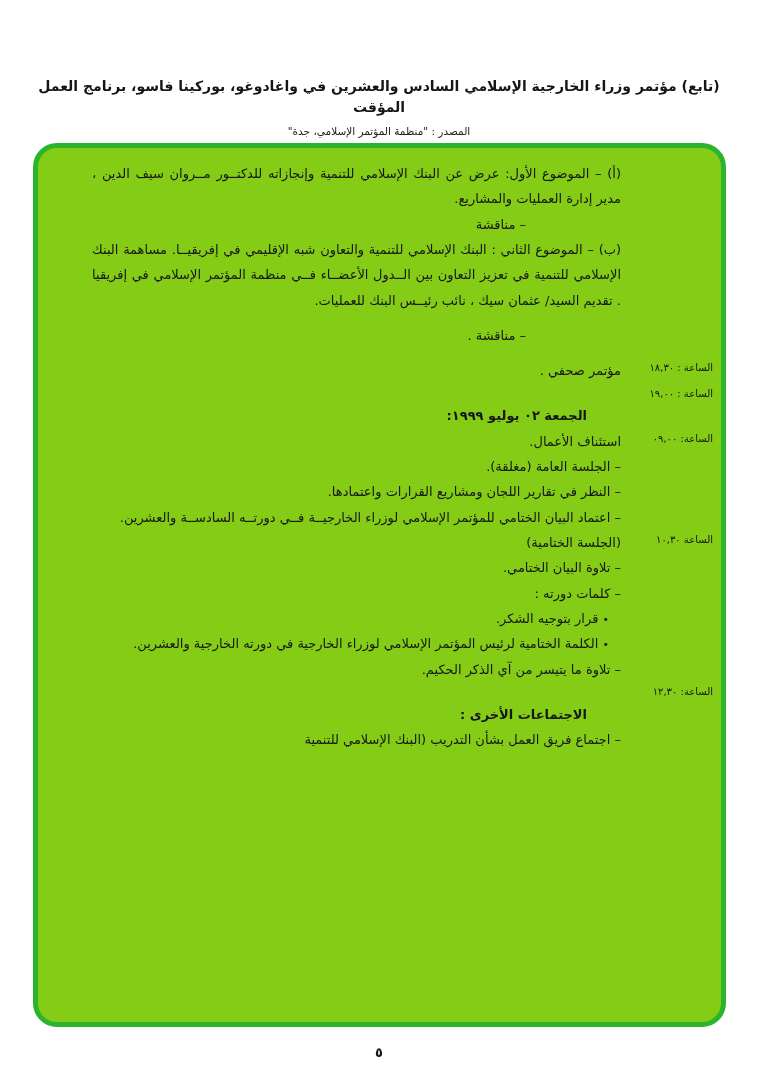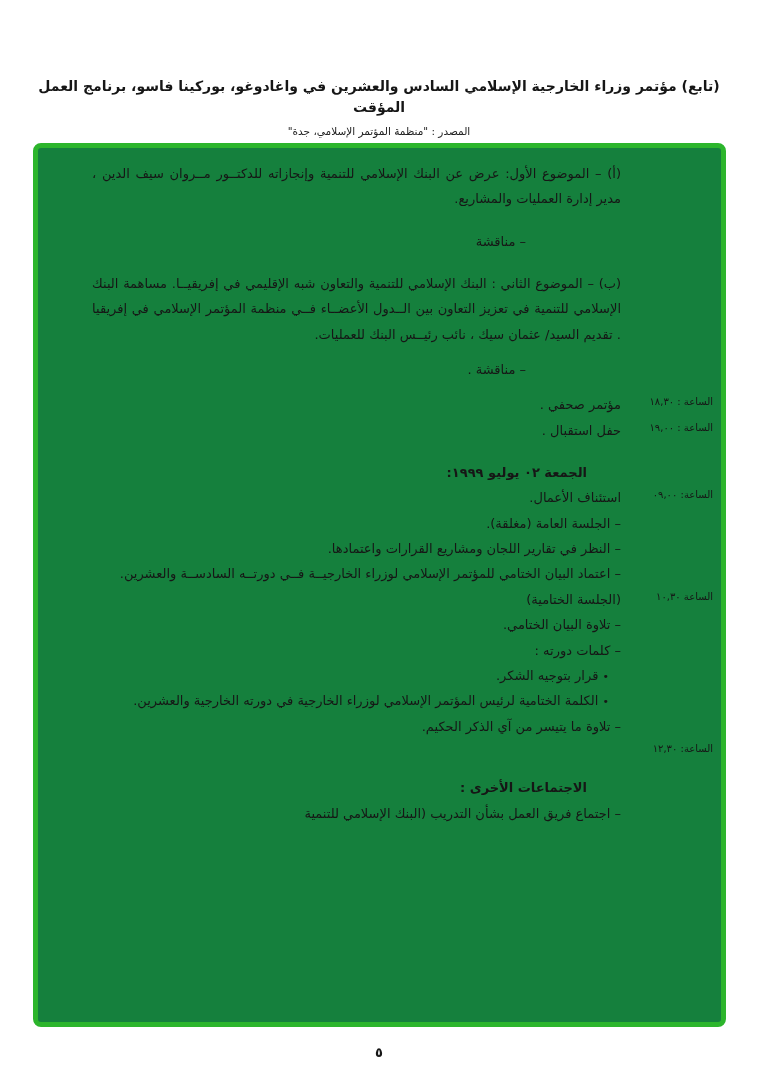--- a/index.html
+++ b/index.html
@@ -16,40 +16,40 @@
   .page { position: absolute; inset: 0; direction: rtl; }
 
   .doc-header { position: absolute; top: 76px; left: 20px; right: 20px; text-align: center; }
   .doc-title { font-size: 14px; font-weight: bold; line-height: 1.5; }
   .doc-source { font-size: 10.5px; margin-top: 7px; color: #222; }
 
   .program-box {
     position: absolute;
     top: 143px; left: 33px; right: 32px; height: 884px;
     border: 5px solid var(--green);
-    border-radius: 8px;
+    border-radius: 24px;
     padding: 13px 8px 0 52px;
     overflow: hidden;
-    background: #15803d;
+    background: #84cc16;
   }
 
   .row { display: flex; align-items: flex-start; }
   .time {
     flex: 0 0 92px; width: 92px;
     font-size: 10px; line-height: 1.95;
     white-space: nowrap;
   }
   .content {
     flex: 1;
     font-size: 13px; line-height: 1.95;
     text-align: justify;
     padding-left: 2px;
   }
   .gap-1 { margin-top: 10px; }
-  .gap-2 { margin-top: 17px; }
+  .gap-2 { }
 
   .content.dash   { padding-right: 17px; text-indent: -17px; }
   .content.bullet { padding-right: 29px; text-indent: -17px; }
   .content.bullet .prefix { font-size: 11px; }
   .content.discussion { padding-right: 95px; text-align: right; }
   .content.heading { font-weight: bold; text-align: right; padding-right: 34px; }
 
   .u { text-underline-offset: 3px; }
 
   .page-number {
@@ -84,21 +84,20 @@
         <div class="row gap-1">
           <div class="time"></div>
           <div class="content discussion"><span class="prefix">–</span>  <span>مناقشة .</span></div>
         </div>
         <div class="row gap-1">
           <div class="time">الساعة : ١٨,٣٠</div>
           <div class="content timed"><span>مؤتمر صحفي .</span></div>
         </div>
         <div class="row gap-0">
           <div class="time">الساعة : ١٩,٠٠</div>
-          <div class="content timed"><span>حفل استقبال .</span></div>
         </div>
         <div class="row gap-2">
           <div class="time"></div>
           <div class="content heading"><span>الجمعة ٠٢ يوليو ١٩٩٩:</span></div>
         </div>
         <div class="row gap-0">
           <div class="time">الساعة: ٠٩,٠٠</div>
           <div class="content timed"><span class="u">استئناف الأعمال.</span></div>
         </div>
         <div class="row gap-0">

